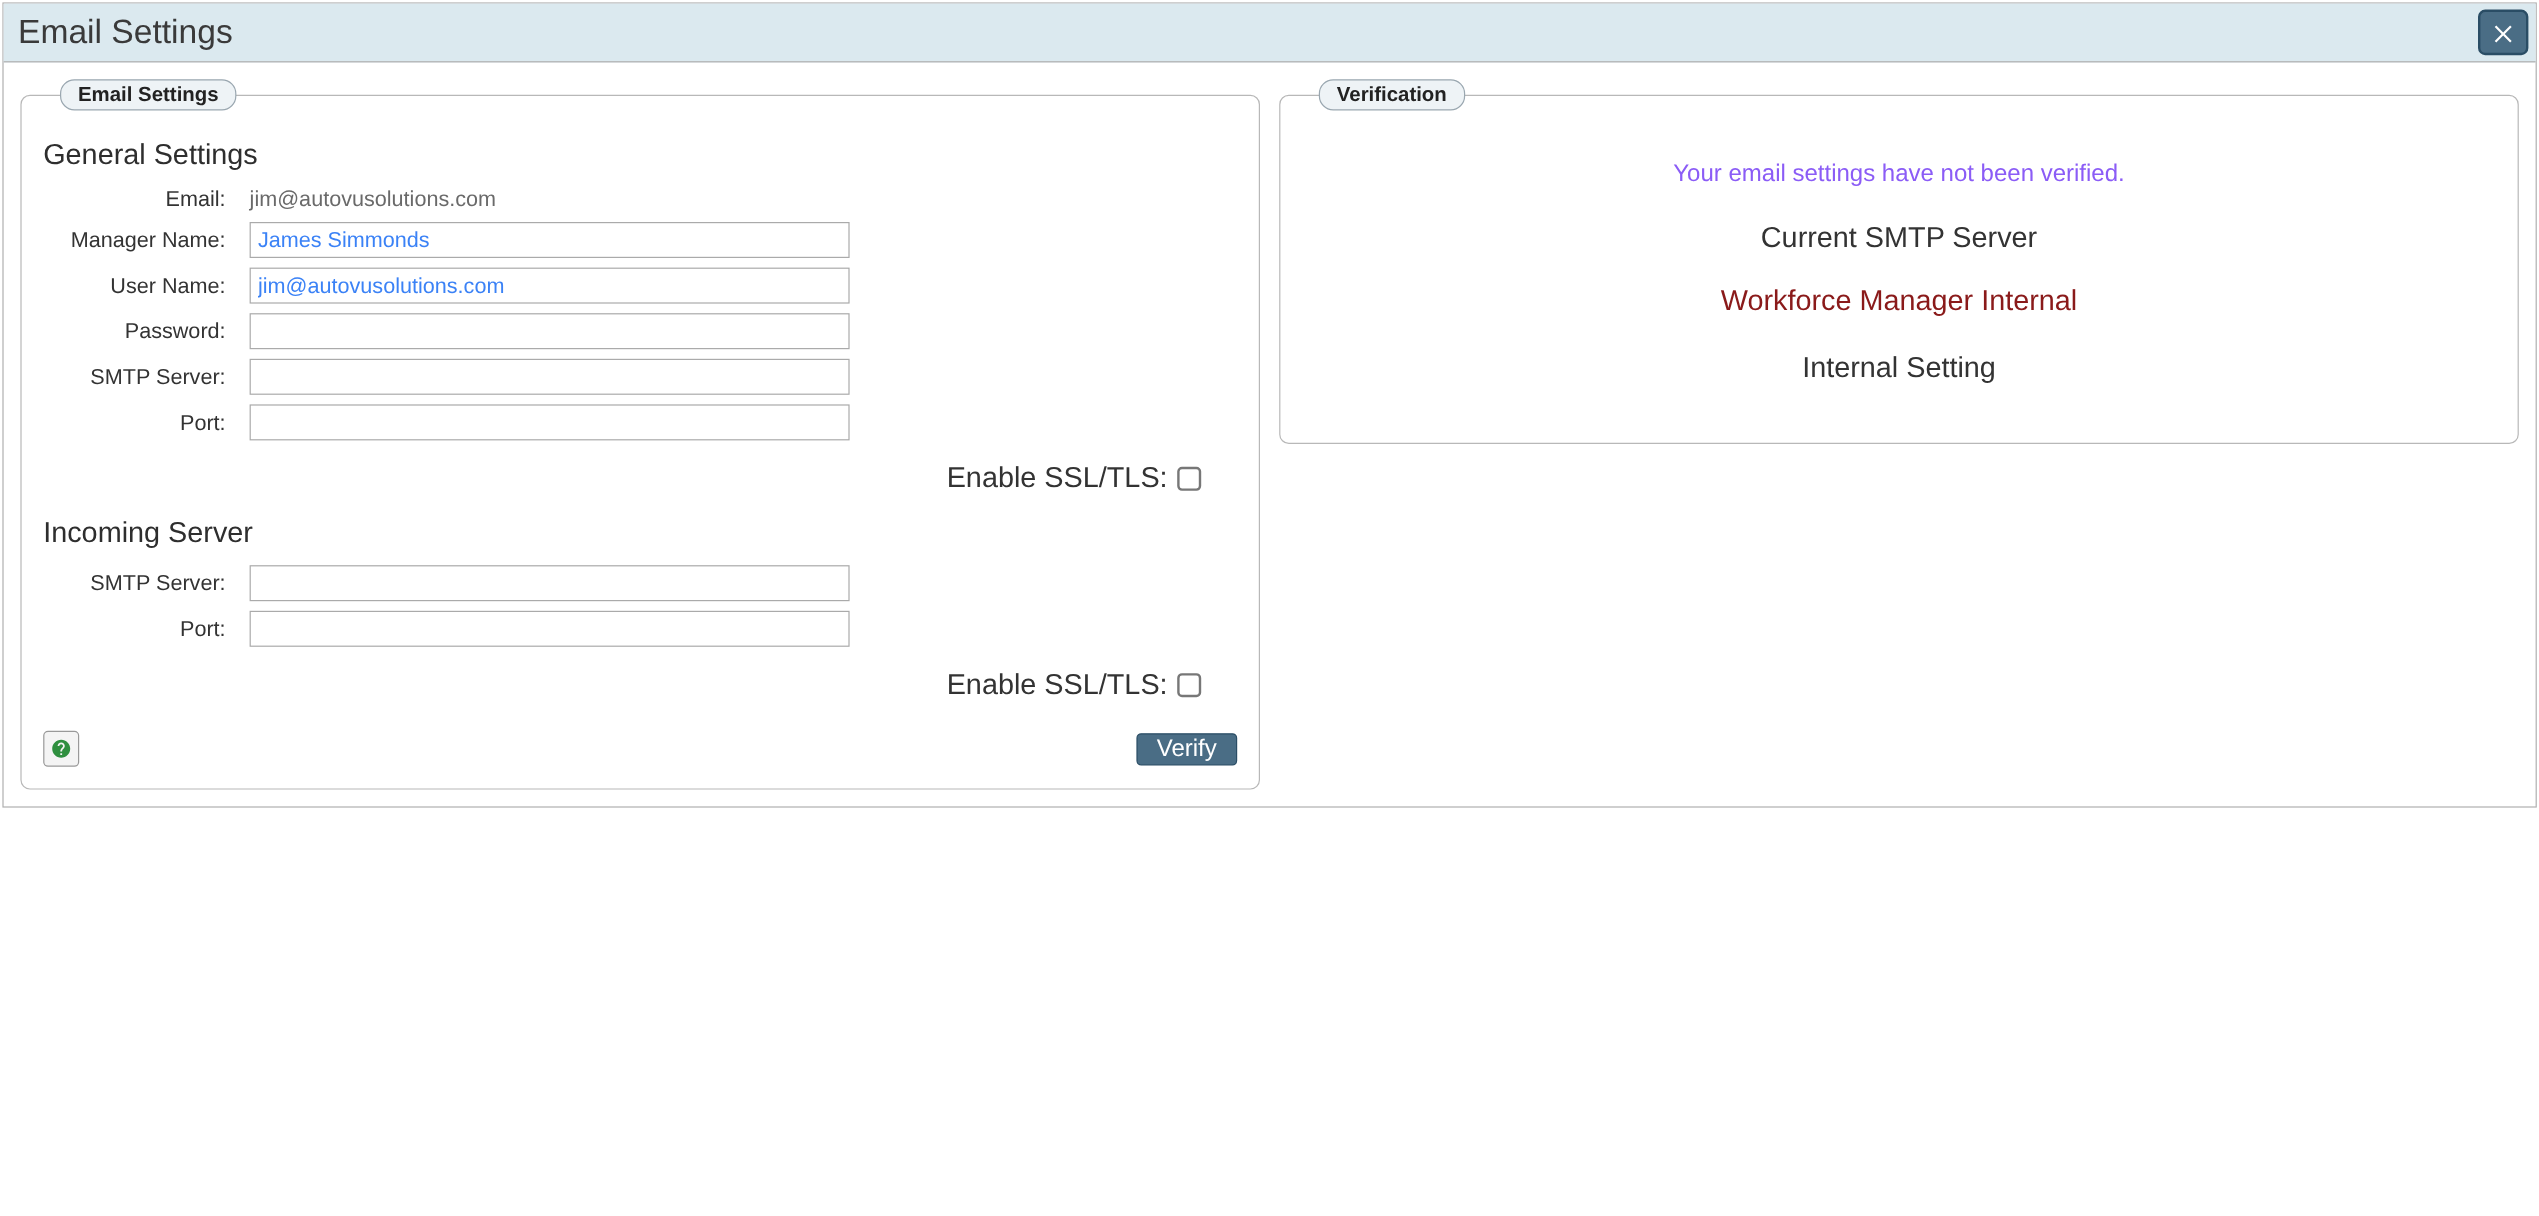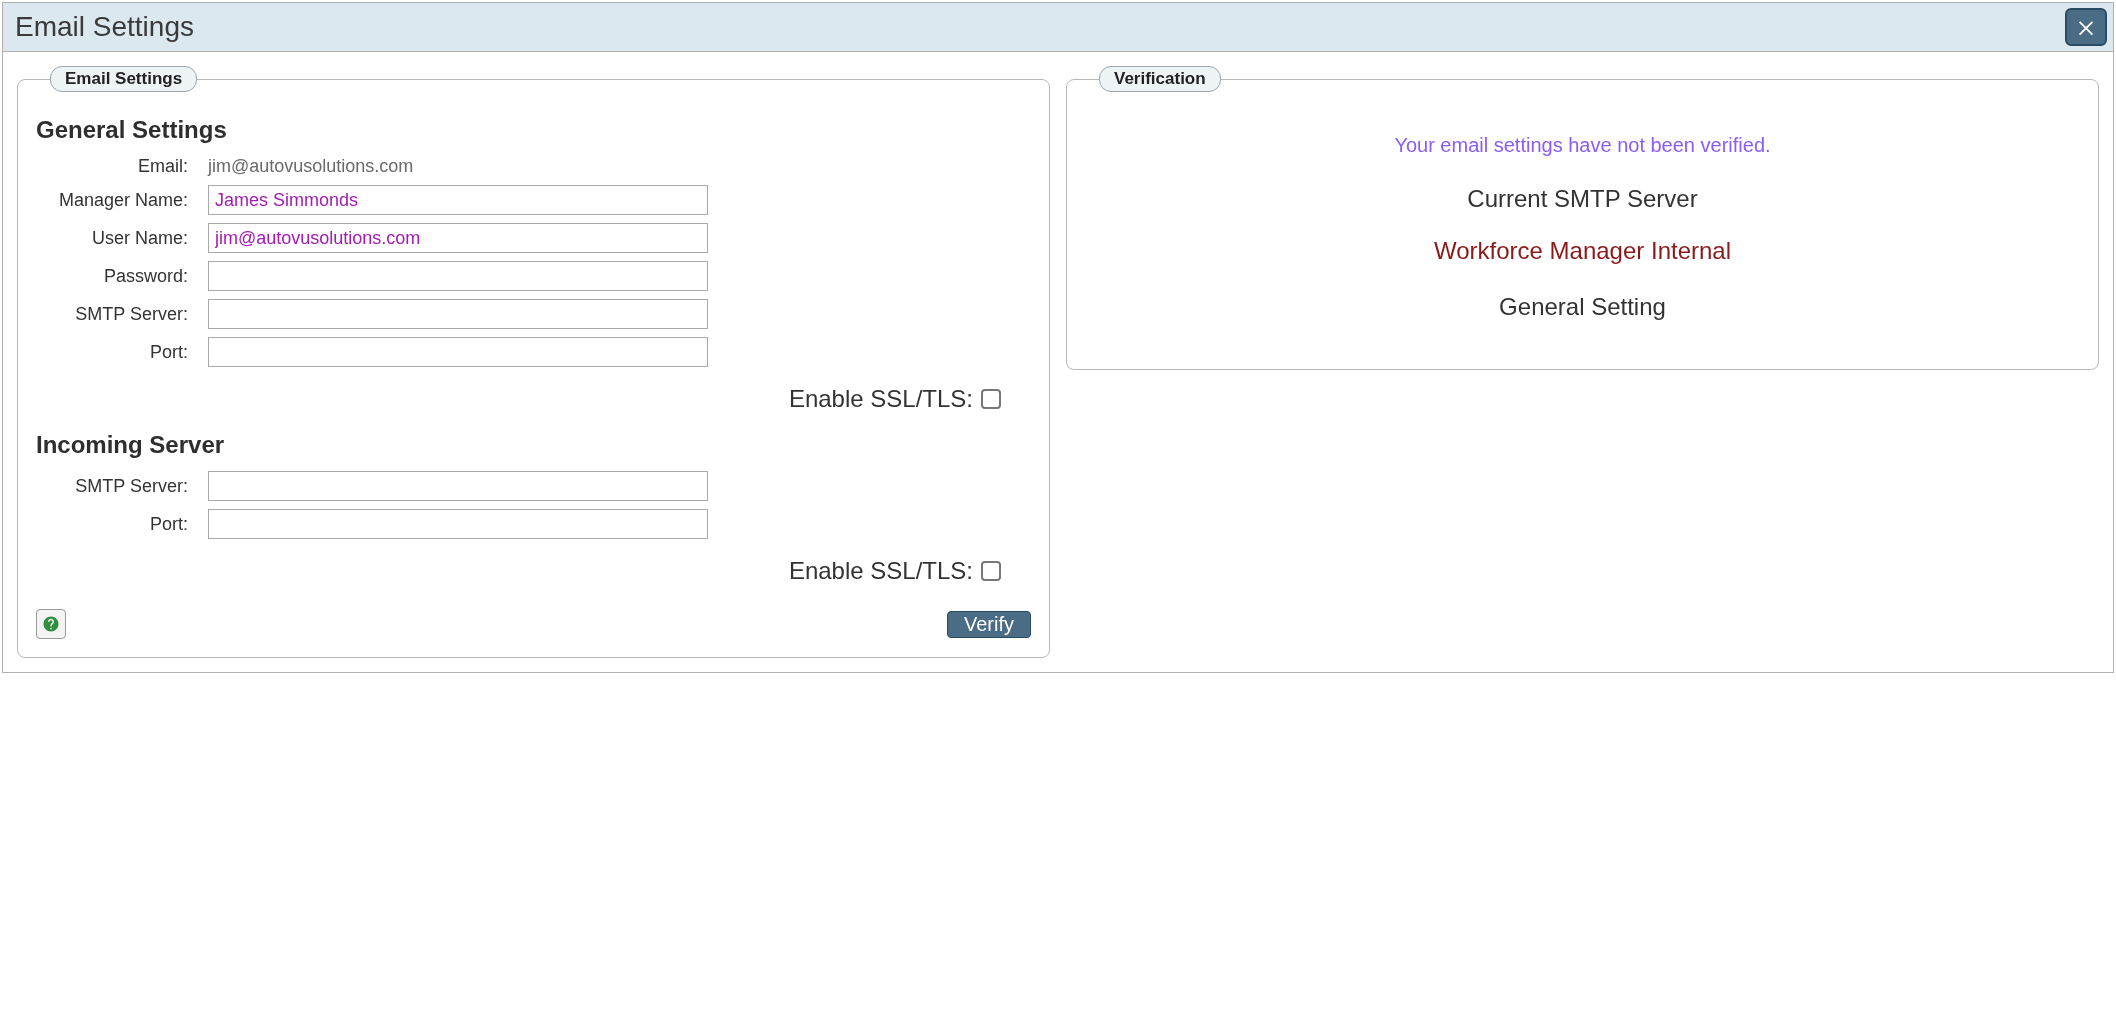--- a/index.html
+++ b/index.html
@@ -69,21 +69,21 @@
     margin-left: 14px;
   }
   .left-panel {
     flex: 1 1 50%;
   }
   .right-panel {
     flex: 1 1 50%;
   }
   .section-heading {
     font-size: 24px;
-    font-weight: 700;
+    font-weight: 400;
     color: #2e2e2e;
     margin: 18px 0 12px 0;
   }
   .section-heading.first {
     margin-top: 6px;
   }
   .form-row {
     display: flex;
     align-items: center;
     margin-bottom: 8px;
@@ -99,21 +99,21 @@
   .form-value-static {
     font-size: 18px;
     color: #6a6a6a;
   }
   .form-input {
     width: 500px;
     height: 30px;
     border: 1px solid #aaa;
     padding: 2px 6px;
     font-size: 18px;
-    color: #a21caf;
+    color: #3b82f6;
     background: #fff;
   }
   .form-input:read-only {
     background: #f5f5f5;
   }
   .checkbox-row {
     display: flex;
     align-items: center;
     justify-content: flex-end;
     margin: 18px 30px 10px 0;
@@ -269,18 +269,18 @@
         <button class="verify-btn">Verify</button>
       </div>
     </fieldset>
 
     <fieldset class="right-panel">
       <legend>Verification</legend>
       <div class="verification-content">
         <div class="verification-msg">Your email settings have not been verified.</div>
         <div class="verification-sub1">Current SMTP Server</div>
         <div class="verification-server">Workforce Manager Internal</div>
-        <div class="verification-default">General Setting</div>
+        <div class="verification-default">Internal Setting</div>
       </div>
     </fieldset>
 
   </div>
 </div>
 
 </body></html>

